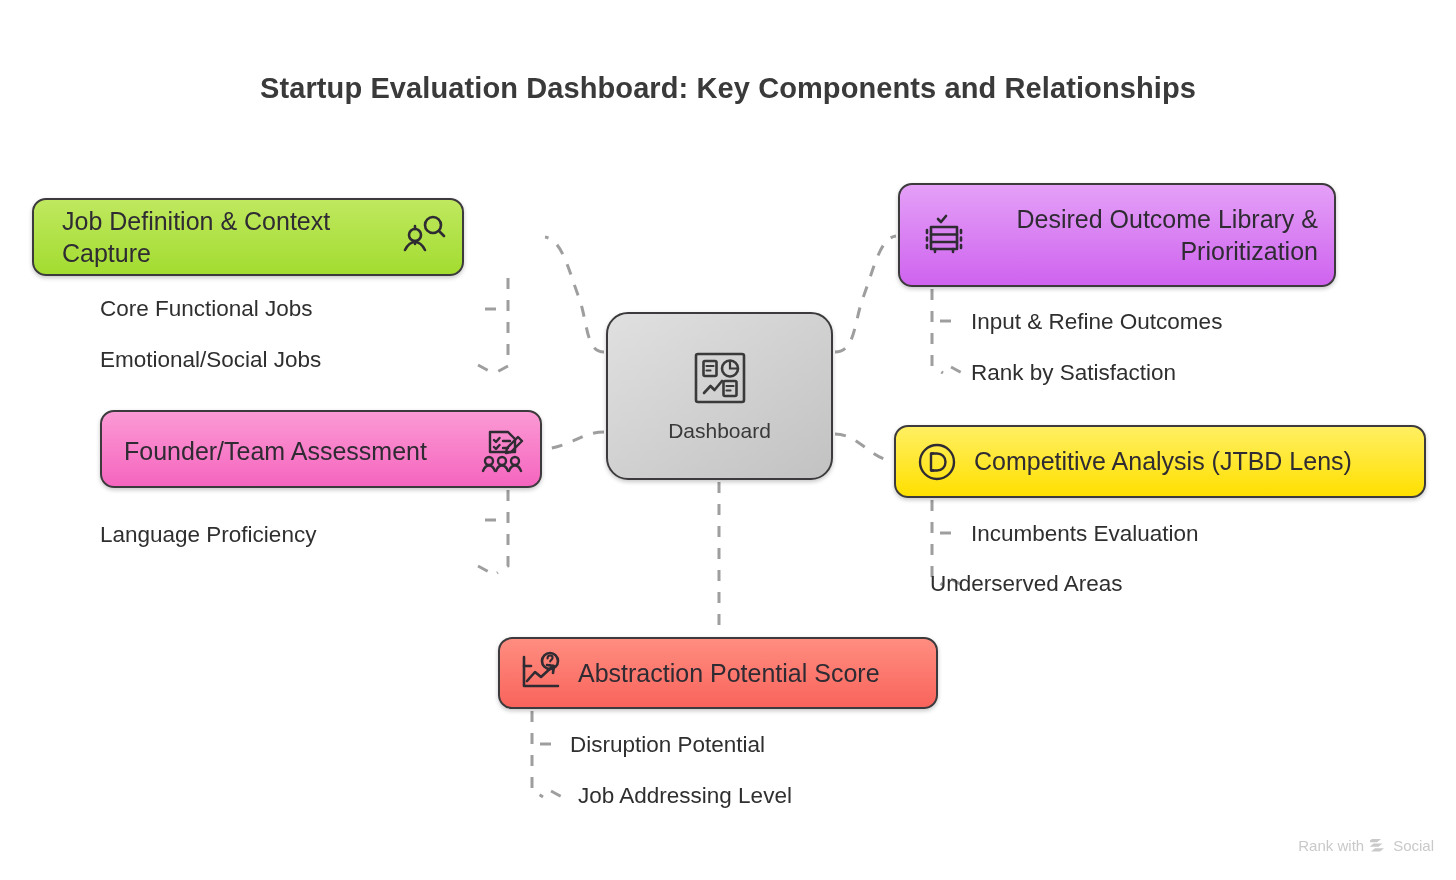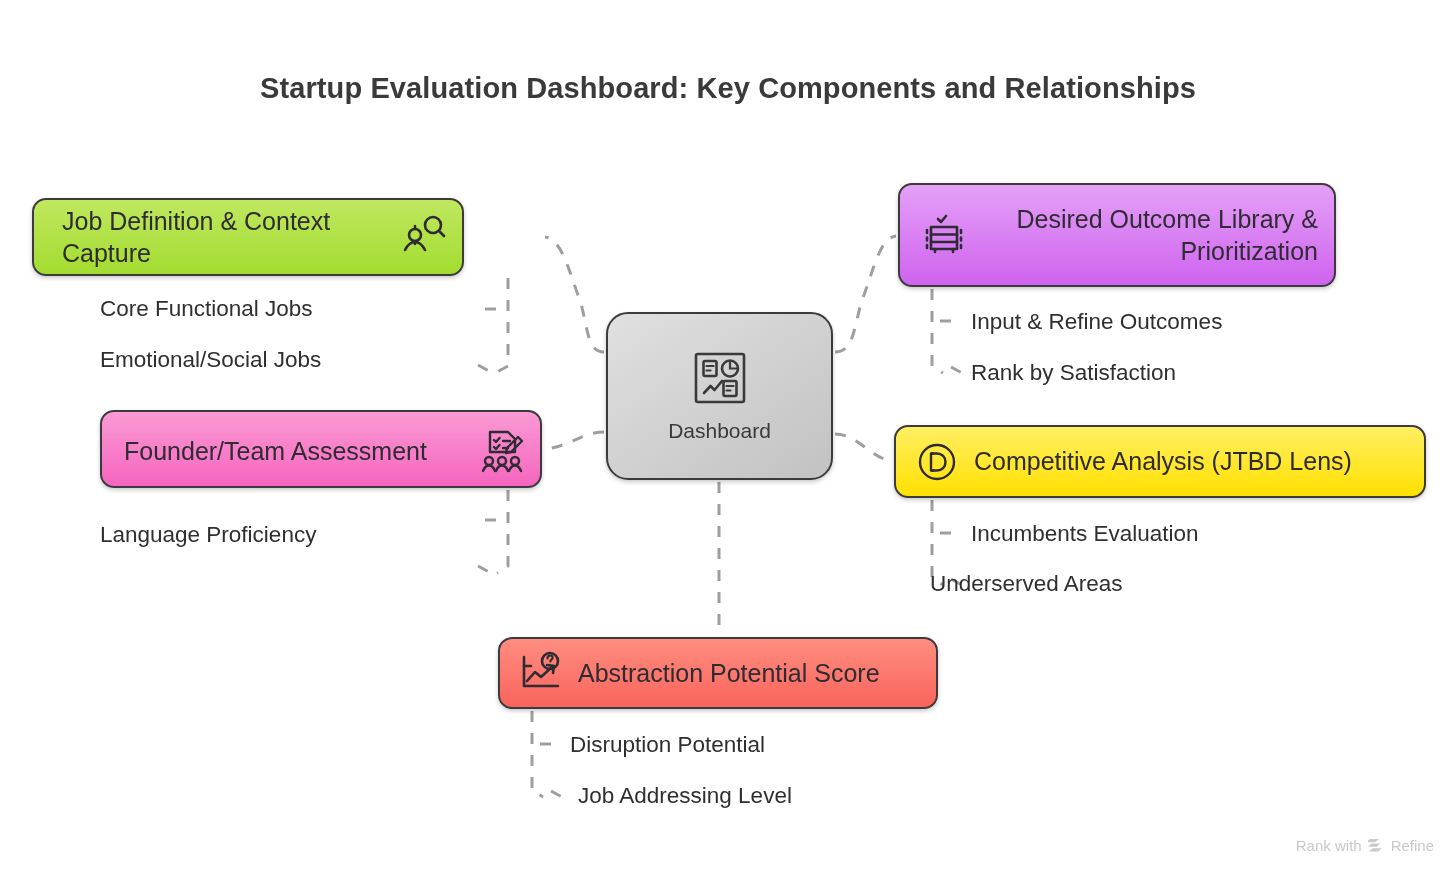--- a/index.html
+++ b/index.html
@@ -283,16 +283,16 @@
 
   <div class="watermark">
     <span>Rank with</span>
     <span class="wm-logo">
       <svg width="17" height="15" viewBox="0 0 17 15" fill="#c9c9c9">
         <path d="M2 1 h9 l-4 3.2 h-9 z"></path>
         <path d="M3.5 5.6 h9 l-4 3.2 h-9 z"></path>
         <path d="M5 10.2 h9 l-4 3.2 h-9 z"></path>
       </svg>
     </span>
-    <span>Refine</span>
+    <span>Social</span>
   </div>
 
 </div>
 
 </body></html>

